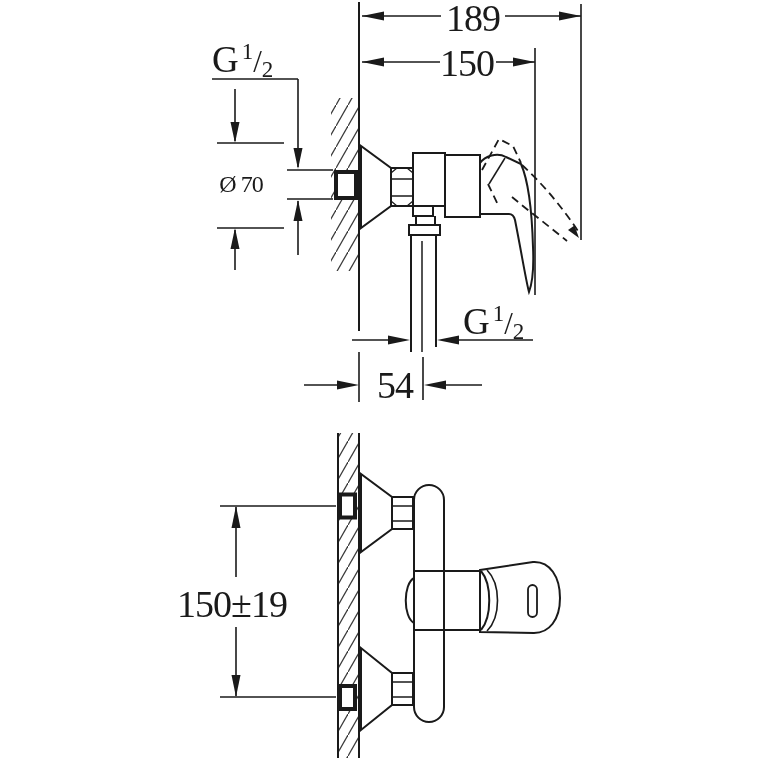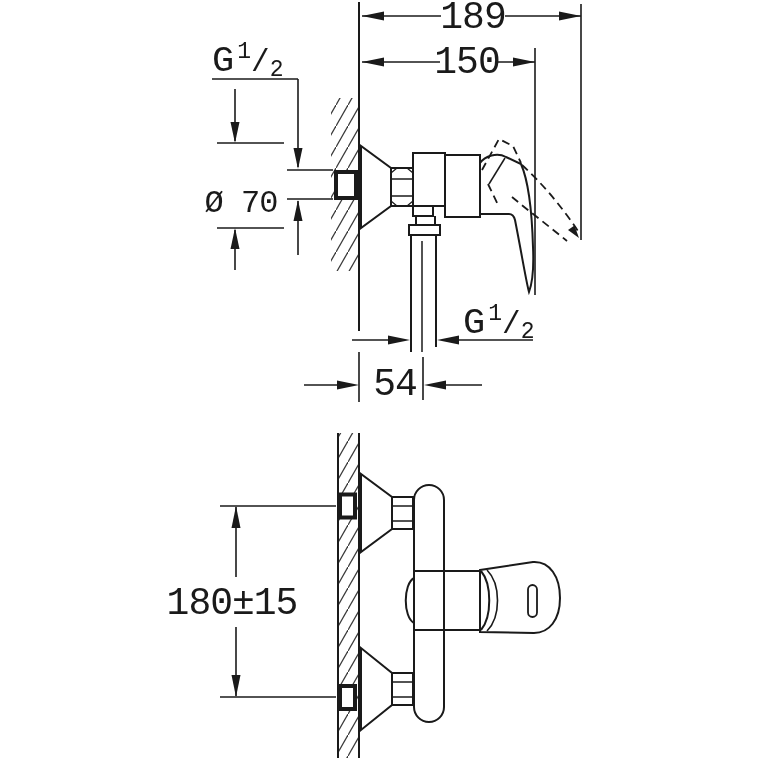--- a/index.html
+++ b/index.html
@@ -1,17 +1,17 @@
 <!DOCTYPE html>
 <html><head>
 <meta charset="utf-8">
 <style>
   html,body{margin:0;padding:0;background:#fff;}
   #page{position:relative;width:758px;height:758px;background:#ffffff;overflow:hidden;
-        outline:1px solid #dcdcdc;font-family:Liberation Mono, monospace;}
+        outline:1px solid #dcdcdc;font-family:Liberation Serif, serif;}
   #drawing{position:absolute;left:0;top:0;}
   .dim-label{position:absolute;color:#1a1a1a;font-size:38px;line-height:34px;
              letter-spacing:-1px;white-space:nowrap;}
   .center{transform:translateX(-50%);}
   .thread-label{position:absolute;color:#1a1a1a;font-size:37px;line-height:40px;white-space:nowrap;}
   .thread-label sup{font-size:23px;vertical-align:13px;margin-left:3px;letter-spacing:0;}
   .thread-label .sl{font-size:31px;}
   .thread-label sub{font-size:23px;vertical-align:-5px;}
 </style>
 </head>
@@ -168,23 +168,23 @@
   </svg>
 
   <div class="dim-label center" style="left:473px;top:1px;">189</div>
 
   <div class="dim-label center" style="left:467px;top:46px;text-align:center;">150</div>
 
   <div class="thread-label" style="left:212px;top:32px;">
     <span>G</span><sup>1</sup><span class="sl">/</span><sub>2</sub>
   </div>
 
-  <div class="dim-label center" style="left:241px;top:167px;font-size:32px;margin-top:20px;">Ø 70</div>
+  <div class="dim-label center" style="left:241px;top:167px;font-size:24px;">Ø 70</div>
 
   <div class="thread-label" style="left:463px;top:294px;">
     <span>G</span><sup>1</sup><span class="sl">/</span><sub>2</sub>
   </div>
 
   <div class="dim-label center" style="left:395px;top:368px;">54</div>
 
-  <div class="dim-label center" style="left:232px;top:587px;">180±15</div>
+  <div class="dim-label center" style="left:232px;top:587px;">150±19</div>
 
 </div>
 
 </body></html>

